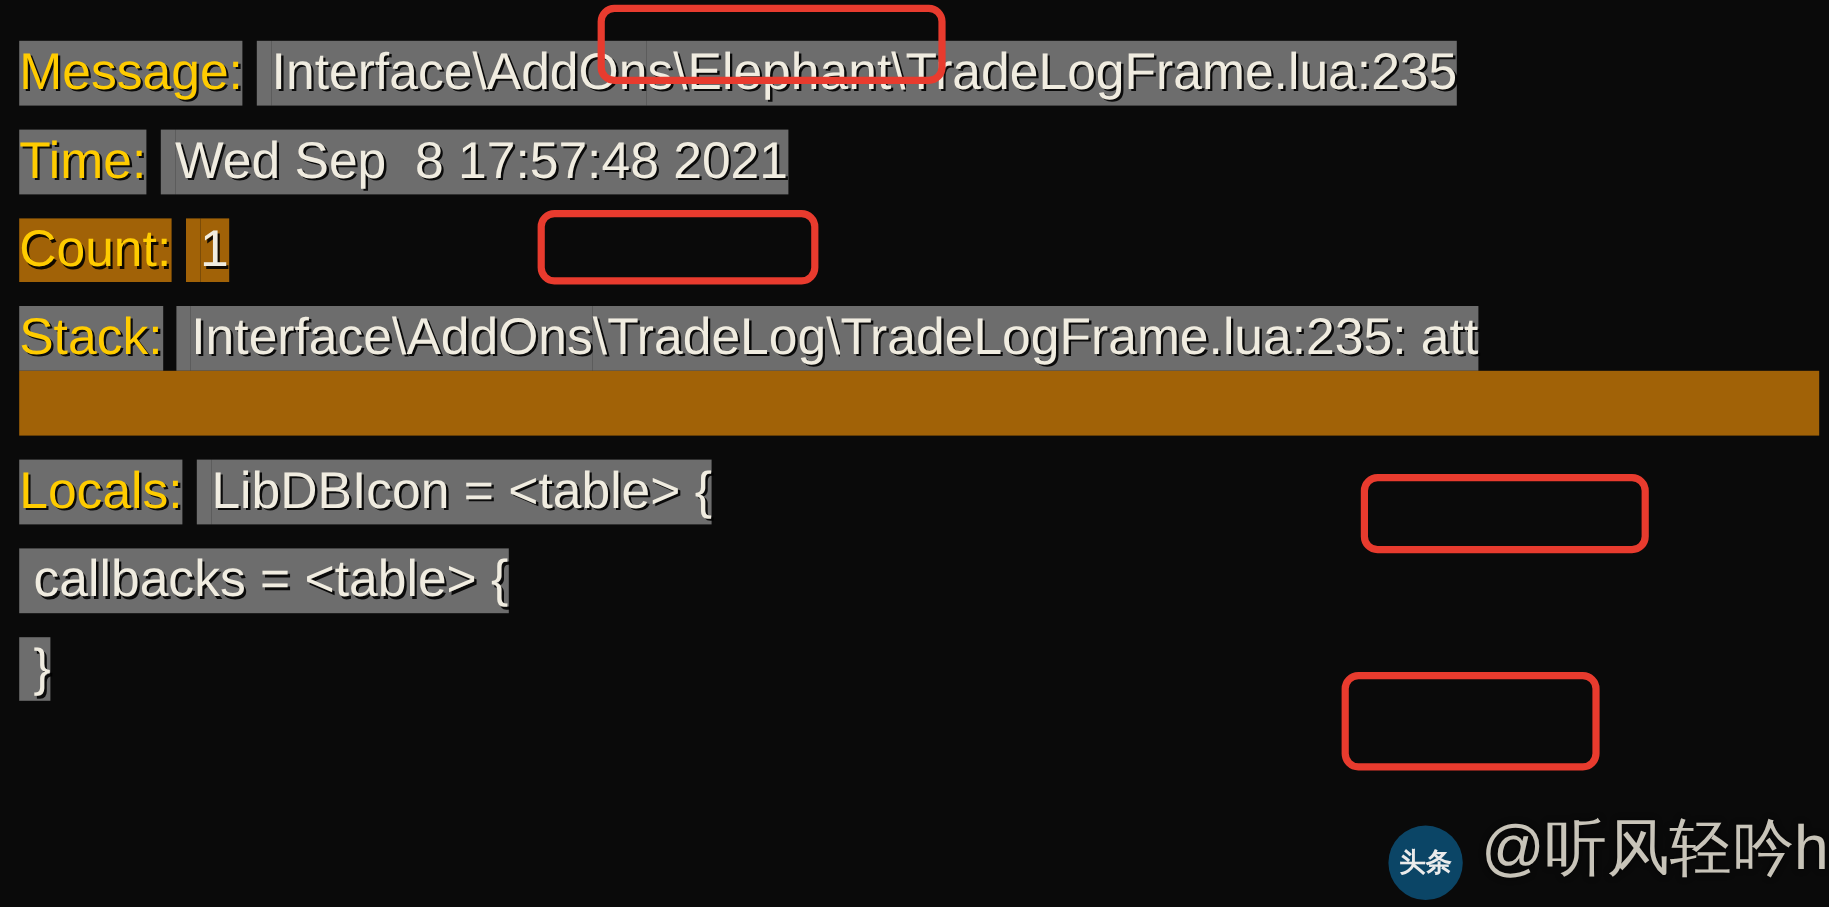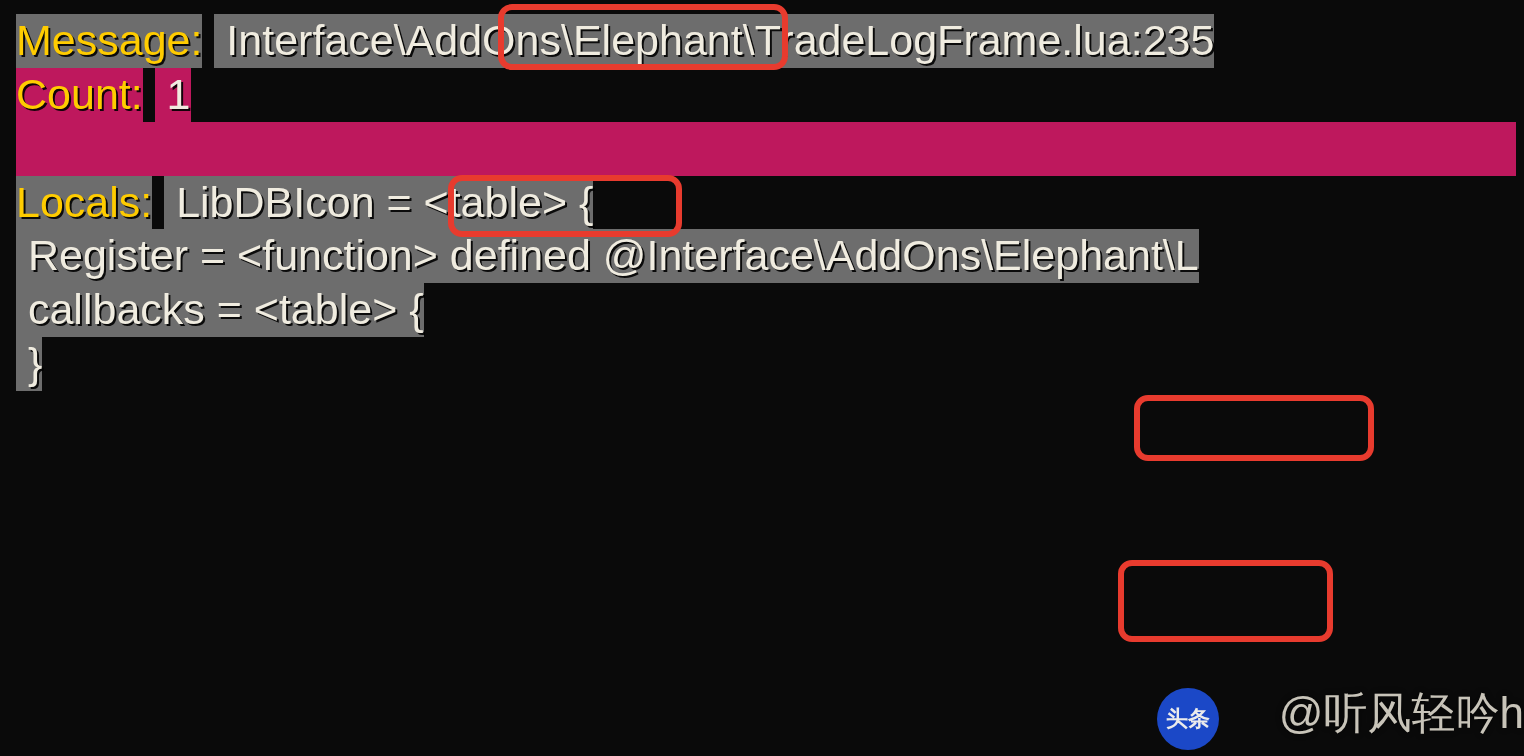--- a/index.html
+++ b/index.html
@@ -27,90 +27,96 @@
     text-shadow: 2px 2px 0 rgba(0,0,0,0.9);
   }
   .label {
     color: #ffcc00;
     text-shadow: 2px 2px 0 rgba(0,0,0,0.9);
   }
   .seg {
     display: inline-block;
     white-space: pre;
     text-shadow: 2px 2px 0 rgba(0,0,0,0.9);
+    margin-top: 20px;
   }
   .hl-bg { background: #6d6d6d; }
-  .dark-bg { background: #be185d; }
+  .dark-bg { background: #a16207; }
   .blank { height: 54px; }
   .red-box {
     position: absolute;
     border: 6px solid #e83b2e;
     border-radius: 14px;
     pointer-events: none;
     z-index: 5;
   }
   .watermark-logo {
     position: absolute;
     bottom: 6px;
     right: 305px;
     width: 62px;
     height: 62px;
     border-radius: 50%;
-    background: #1d4ed8;
+    background: #0c4a6e;
     color: #fff;
     font-size: 22px;
     line-height: 1.05;
     display: flex;
     align-items: center;
     justify-content: center;
     text-align: center;
     font-weight: bold;
     z-index: 10;
     opacity: 0.92;
   }
   .watermark-text {
     position: absolute;
     bottom: 16px;
     right: 0;
     color: #eae5d8;
-    font-size: 44px;
+    font-size: 52px;
     z-index: 9;
     text-shadow: 0 0 6px rgba(0,0,0,0.8);
     opacity: 0.85;
     text-align: center;
   }
 </style>
 </head>
 <body>
 
 <div class="panel">
 
   <div class="row">
     <span class="label seg hl-bg">Message:</span>
     <span class="seg hl-bg"> </span><span class="seg hl-bg">Interface\AddOn</span><span class="seg hl-bg">s\Elephant\</span><span class="seg hl-bg">TradeLogFrame.lua:235</span>
   </div>
 
+  <div class="row">
+    <span class="label seg hl-bg">Time:</span>
+    <span class="seg hl-bg"> </span><span class="seg hl-bg">Wed Sep  8 17:57:48 2021</span>
+  </div>
 
   <div class="row">
     <span class="label seg dark-bg">Count:</span>
     <span class="seg dark-bg"> </span><span class="seg dark-bg">1</span>
   </div>
 
+  <div class="row">
+    <span class="label seg hl-bg">Stack:</span>
+    <span class="seg hl-bg"> </span><span class="seg hl-bg">Interface\AddOns</span><span class="seg hl-bg">\TradeLog\</span><span class="seg hl-bg">TradeLogFrame.lua:235: att</span>
+  </div>
 
 
   <div class="row blank dark-bg"></div>
 
   <div class="row">
     <span class="label seg hl-bg">Locals:</span>
     <span class="seg hl-bg"> </span><span class="seg hl-bg">LibDBIcon = &lt;table&gt; {</span>
   </div>
 
-  <div class="row">
-    <span class="seg hl-bg"> Register = &lt;function&gt; defined @Interface\AddOns</span><span class="seg hl-bg">\Elephant\</span><span class="seg hl-bg">L</span>
-  </div>
 
   <div class="row">
     <span class="seg hl-bg"> callbacks = &lt;table&gt; {</span>
   </div>
 
   <div class="row">
     <span class="seg hl-bg"> }</span>
   </div>
 
 

